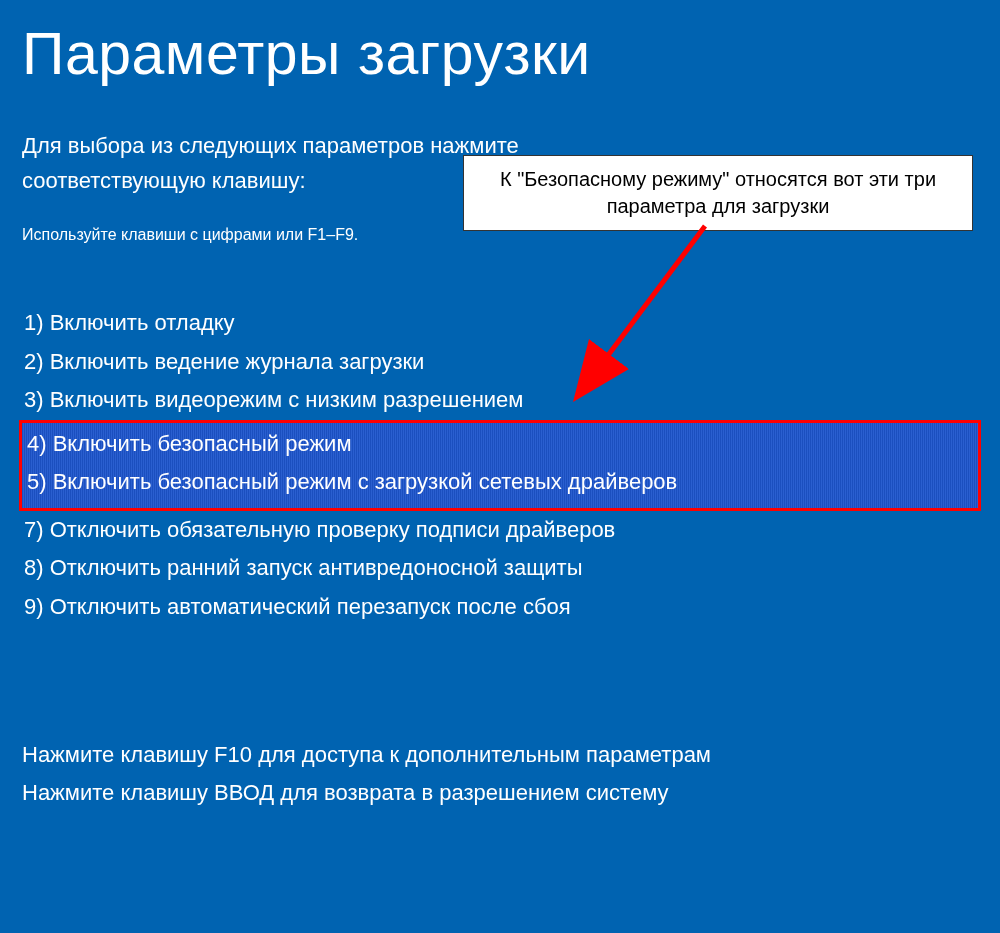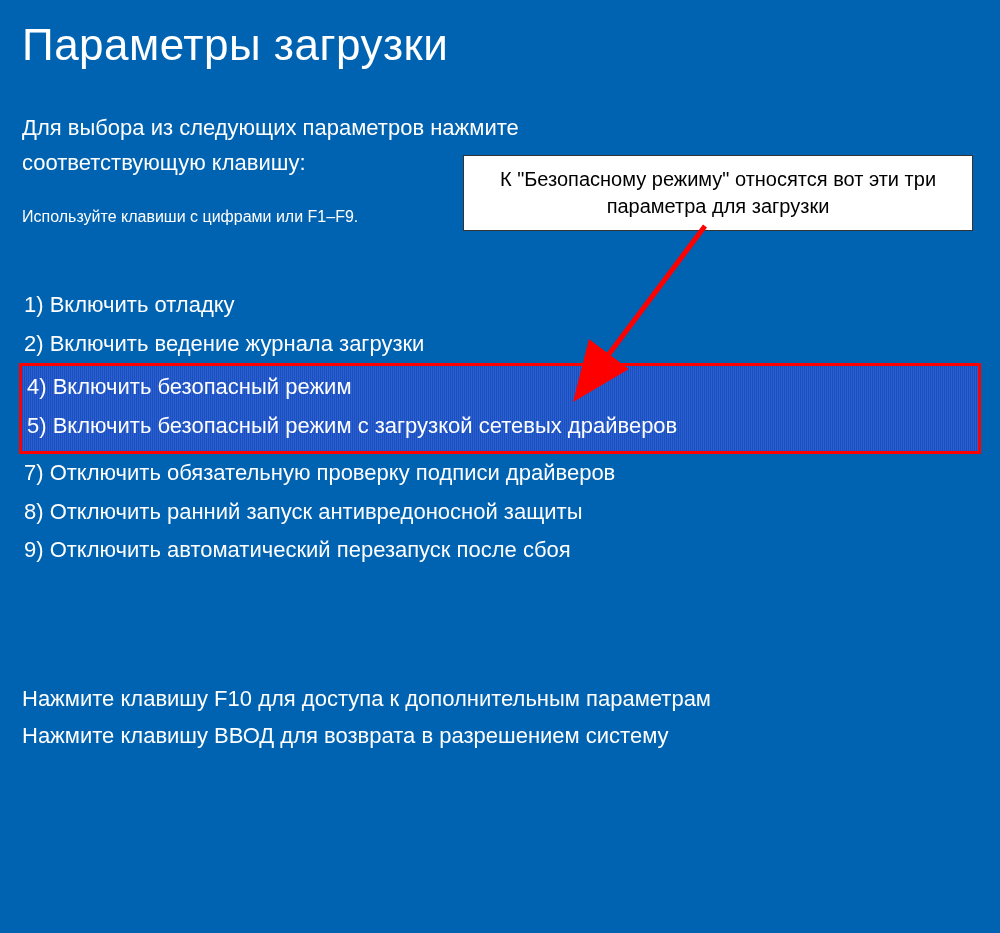--- a/index.html
+++ b/index.html
@@ -7,21 +7,21 @@
       font-family: 'Segoe UI', 'Segoe UI Light', Arial, sans-serif;
       background: #0063b1;
       color: #ffffff;
       width: 1000px;
       height: 933px;
       padding: 20px 22px;
       font-weight: 300;
       position: relative;
     }
     .title {
-      font-size: 44px;
+      font-size: 59px;
       font-weight: 300;
       margin-bottom: 40px;
       letter-spacing: 0.5px;
     }
     .intro {
       font-size: 22px;
       line-height: 1.6;
       font-weight: 400;
       max-width: 680px;
     }
@@ -83,20 +83,21 @@
 
 <div class="title">Параметры загрузки</div>
 
 <div class="intro">Для выбора из следующих параметров нажмите соответствующую клавишу:</div>
 
 <div class="hint">Используйте клавиши с цифрами или F1–F9.</div>
 
 <div class="options">
   <div class="option">1) Включить отладку</div>
   <div class="option">2) Включить ведение журнала загрузки</div>
+  <div class="option">3) Включить видеорежим с низким разрешением</div>
   <div class="highlight-group">
     <div class="option">4) Включить безопасный режим</div>
     <div class="option">5) Включить безопасный режим с загрузкой сетевых драйверов</div>
   </div>
   <div class="option">7) Отключить обязательную проверку подписи драйверов</div>
   <div class="option">8) Отключить ранний запуск антивредоносной защиты</div>
   <div class="option">9) Отключить автоматический перезапуск после сбоя</div>
 </div>
 
 <div class="footer-line">Нажмите клавишу F10 для доступа к дополнительным параметрам</div>

